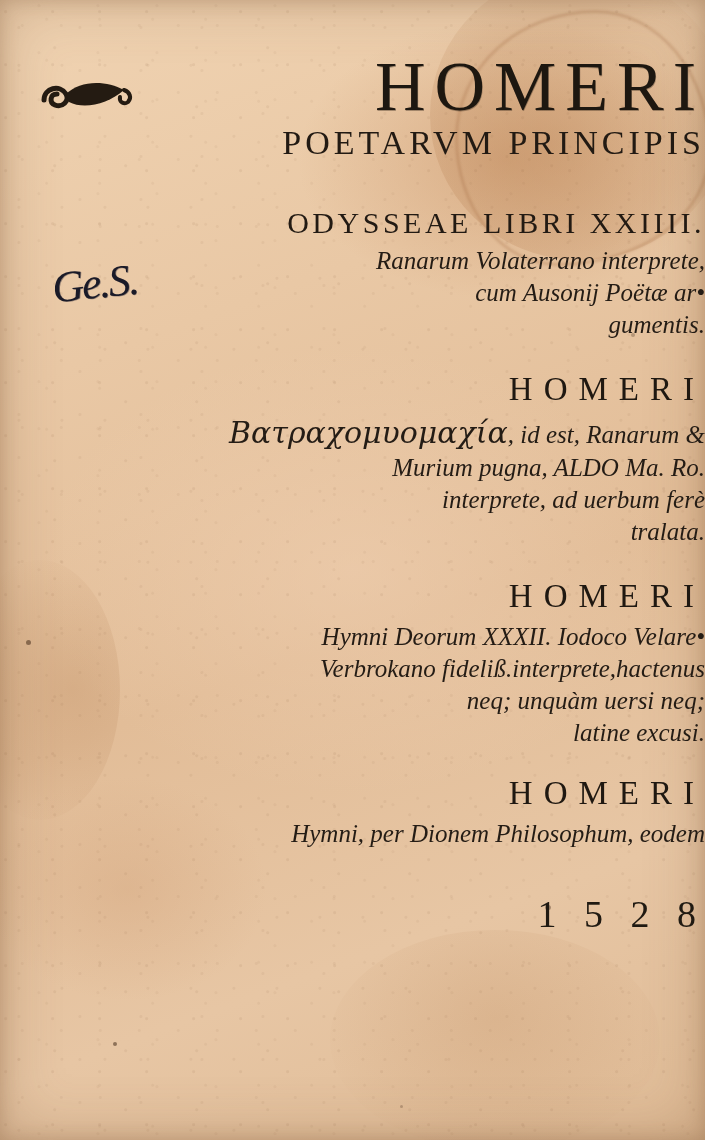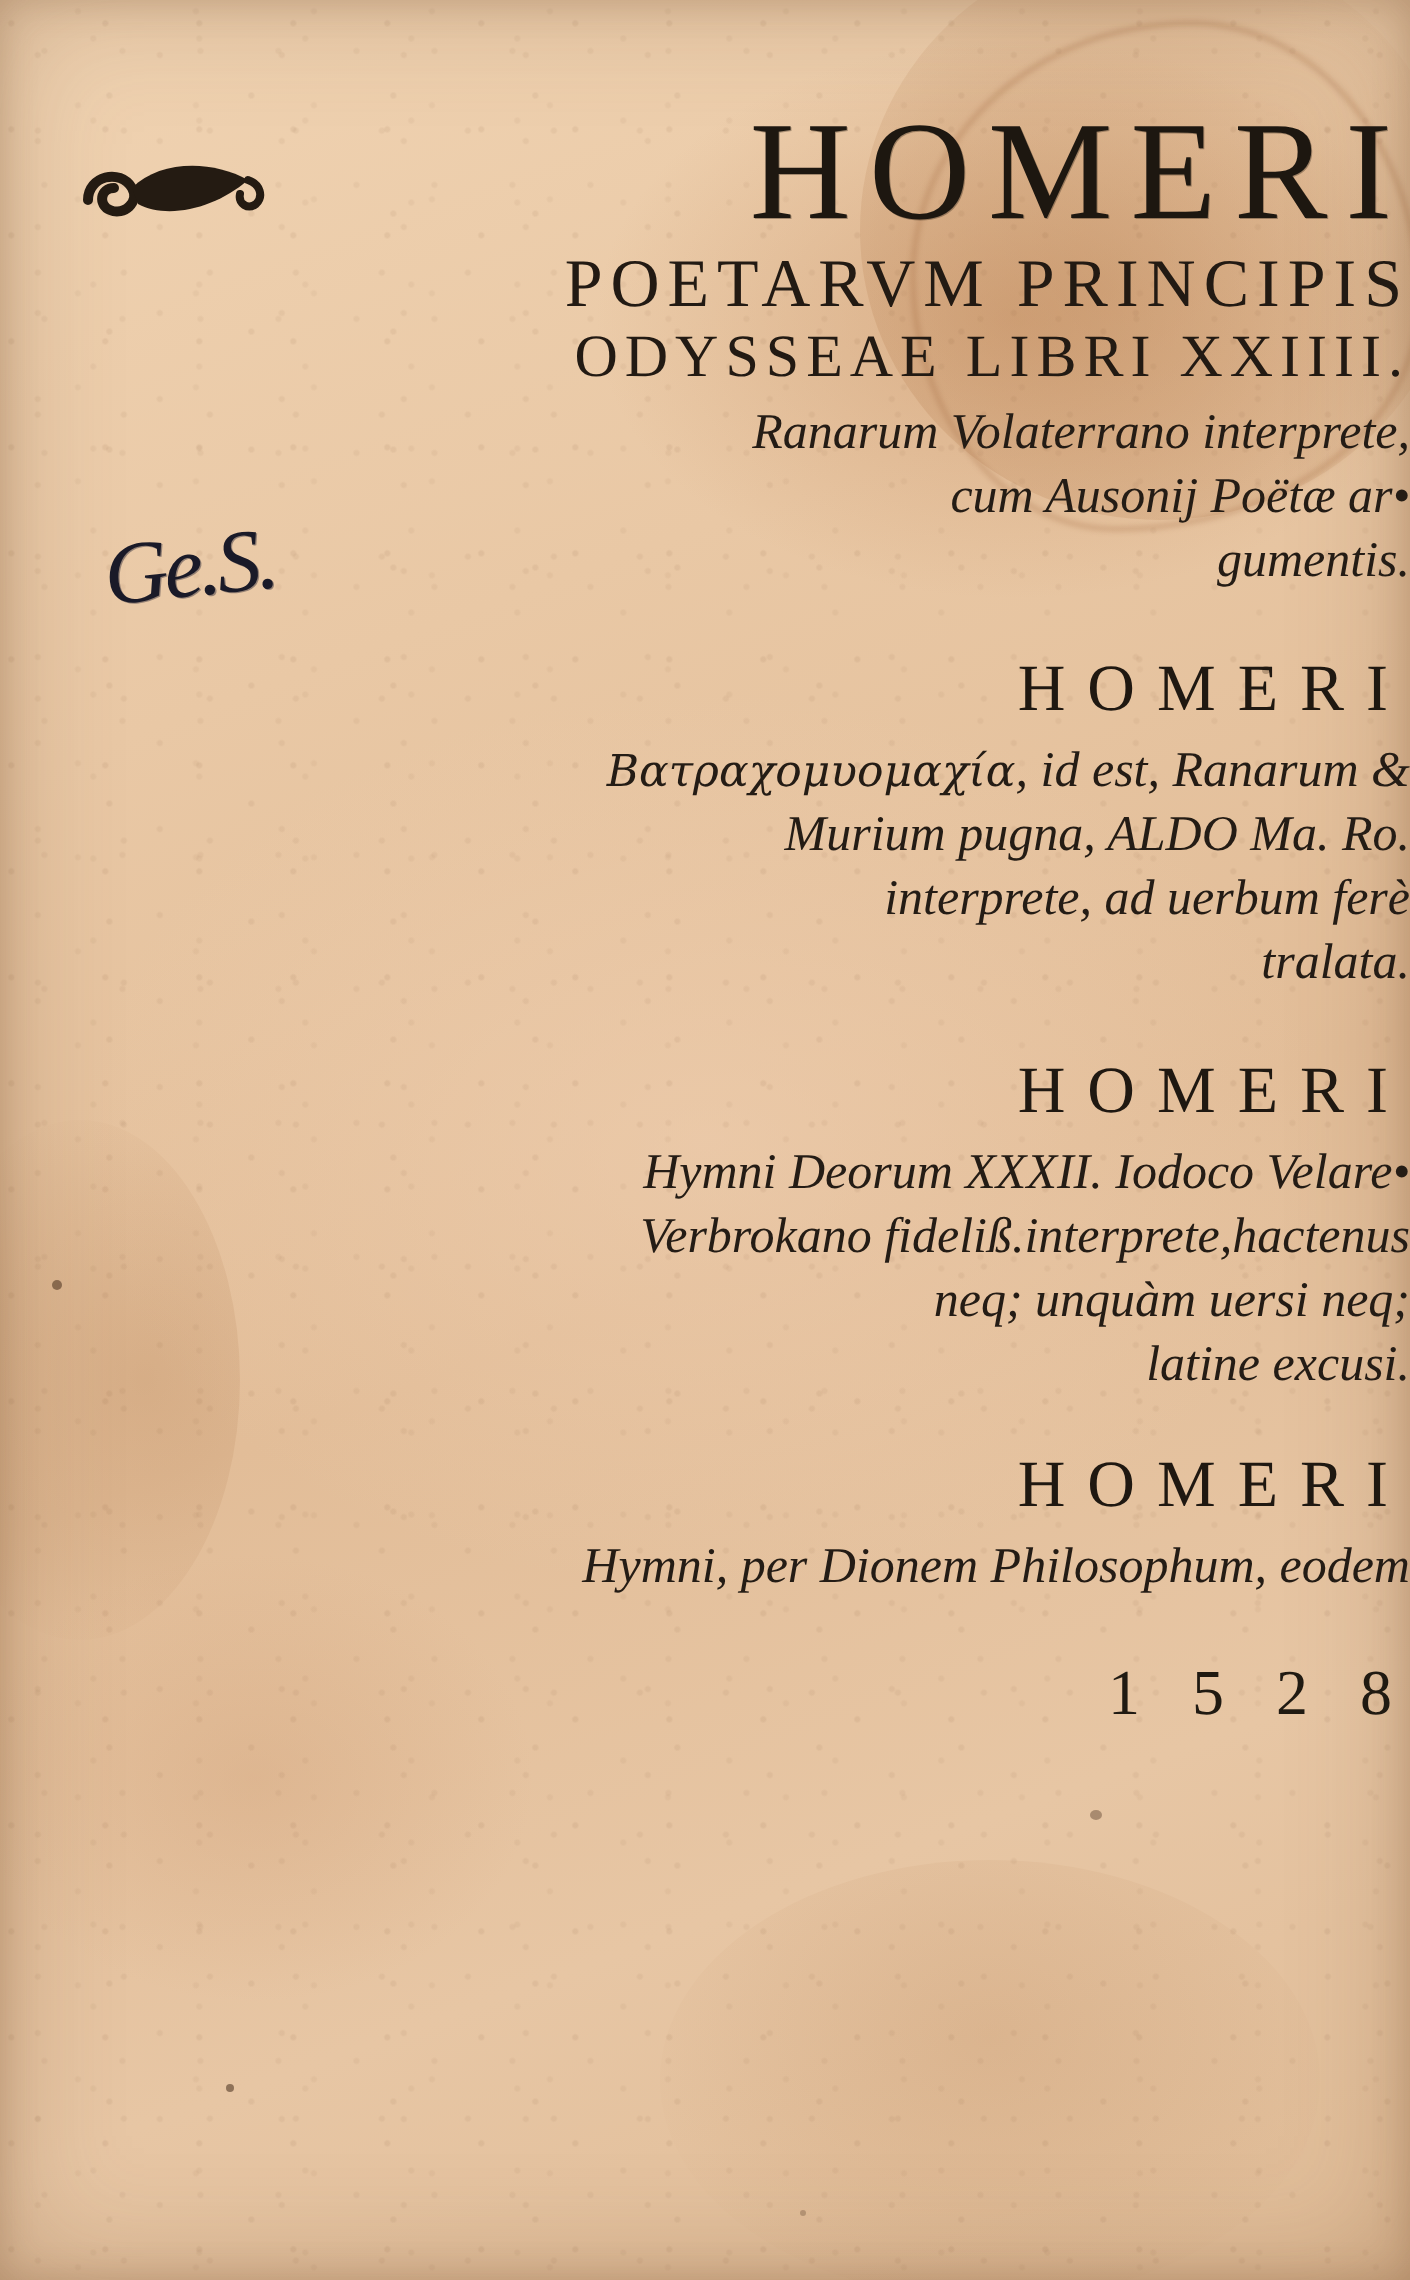--- a/index.html
+++ b/index.html
@@ -98,42 +98,43 @@
     letter-spacing: 4px;
     line-height: 1.12;
     color: #221a13;
     padding-left: 48px;
   }
   .title-sub2 {
     font-size: 30px;
     letter-spacing: 3.5px;
     line-height: 1.15;
     color: #221a13;
+    margin-top: 44px;
   }
   .ital {
     font-style: italic;
     font-size: 25px;
     line-height: 1.28;
     color: #241c15;
   }
   .sec-head {
     font-size: 33px;
     letter-spacing: 11px;
     margin-top: 30px;
     margin-bottom: 6px;
     color: #1f1811;
   }
   .sec-head.small-gap { margin-top: 26px; }
   .greek {
     font-family: "DejaVu Serif", serif;
-    font-size: 22px;
+    font-size: 30px;
   }
   .year {
-    margin-top: 28px;
-    font-size: 32px;
+    margin-top: 42px;
+    font-size: 38px;
     letter-spacing: 9px;
     color: #201a12;
   }
   
   #ink-note {
     position: absolute;
     left: 52px;
     top: 258px;
     font-family: "Liberation Serif", serif;
     font-style: italic;

